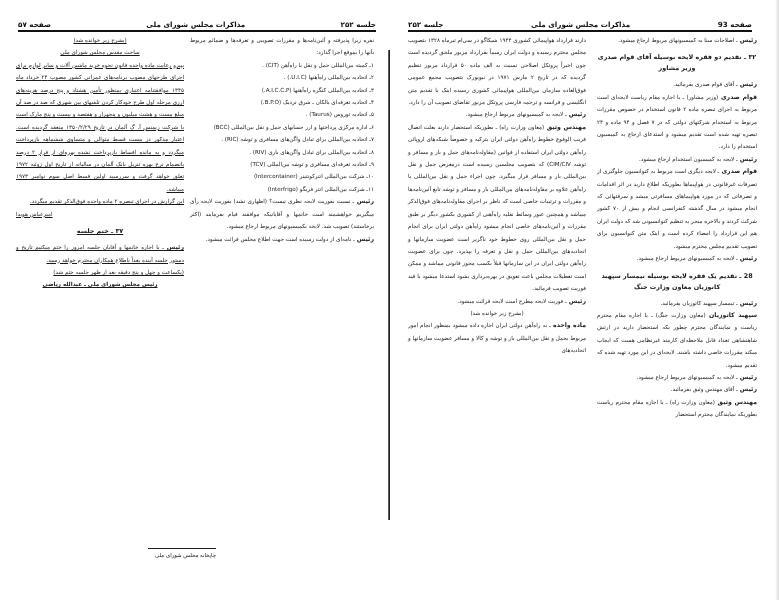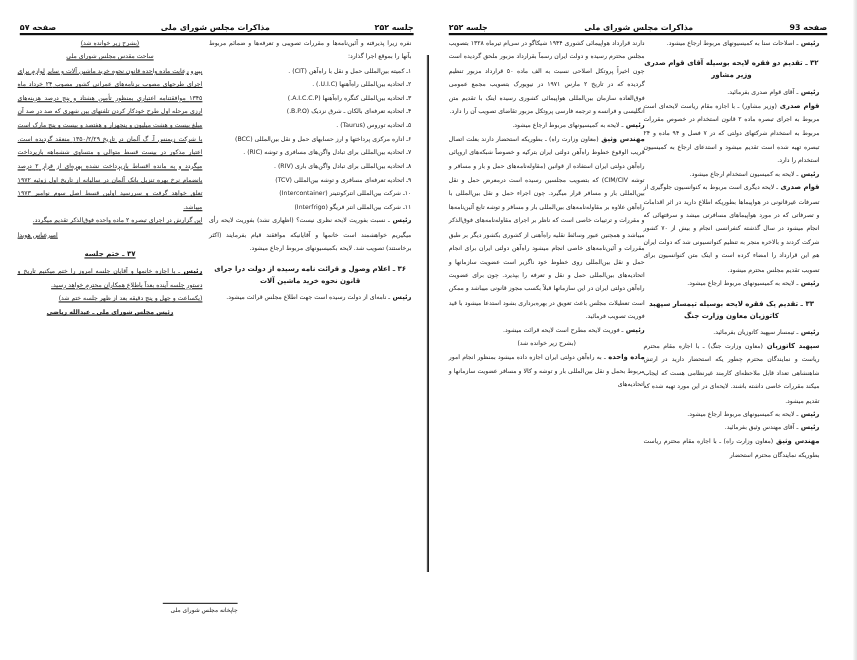--- a/index.html
+++ b/index.html
@@ -19,21 +19,21 @@
   .page.left .header { left: 18px; width: 358px; }
   .page.right .header { left: 18px; width: 344px; }
   .header-rule { position: absolute; top: 30px; height: 1.6px; background: #111; }
   .page.left .header-rule { left: 18px; width: 358px; }
   .page.right .header-rule { left: 18px; width: 344px; }
 
   .col { position: absolute; top: 34px; direction: rtl; text-align: justify;
          font-size: 5.6px; line-height: 12.4px; color: #1a1a1a; }
   .page.left .col.c1 { left: 190px; width: 184px; }   
   .page.left .col.c2 { left: 16px;  width: 168px; text-decoration: underline; }   
-  .page.right .col.c1 { left: 195px; width: 160px; }  
+  .page.right .col.c1 { left: 207px; width: 160px; }  
   .page.right .col.c2 { left: 18px;  width: 178px; }  
 
   .col p { margin: 0; }
   .col .center { text-align: center; }
   .col .title { text-align: center; font-weight: bold; font-size: 6.4px; line-height: 11px; margin: 6px 0 4px; }
   .col .speaker { font-weight: bold; font-size: 6.2px; }
 
   .footer { position: absolute; left: 148px; top: 548px; width: 68px; direction: rtl; }
   .footer .rule { height: 1px; background: #222; margin-bottom: 3px; }
   .footer span { font-size: 5.4px; display: block; text-align: right; }
@@ -59,21 +59,20 @@
       <p>۳ـ اتحادیه بین‌المللی کنگره راه‌آهنها (A.I.C.C.P.)</p>
       <p>۴ـ اتحادیه تعرفه‌ای بالکان ـ شرق نزدیک (B.P.O.)</p>
       <p>۵ـ اتحادیه توروس (Taurus) .</p>
       <p>۶ـ اداره مرکزی پرداختها و ارز حسابهای حمل و نقل بین‌المللی (BCC)</p>
       <p>۷ـ اتحادیه بین‌المللی برای تبادل واگن‌های مسافری و توشه (RIC) .</p>
       <p>۸ـ اتحادیه بین‌المللی برای تبادل واگن‌های باری (RIV) .</p>
       <p>۹ـ اتحادیه تعرفه‌ای مسافری و توشه بین‌المللی (TCV)</p>
       <p>۱۰ـ شرکت بین‌المللی انترکونتینر (Intercontainer)</p>
       <p>۱۱ـ شرکت بین‌المللی انتر فریگو (Interfrigo)</p>
       <p><span class="speaker">رئیس </span><span>ـ نسبت بفوریت لایحه نظری نیست؟ (اظهاری نشد) بفوریت لایحه رأی میگیریم خواهشمند است خانمها و آقایانیکه موافقند قیام بفرمایند (اکثر برخاستند) تصویب شد. لایحه بکمیسیونهای مربوط ارجاع میشود.</span></p>
-      <p class="title">۳۶ ـ اعلام وصول و قرائت نامه رسیده از دولت درا جرای قانون نحوه خرید ماشین آلات</p>
       <p><span class="speaker">رئیس </span><span>ـ نامه‌ای از دولت رسیده است جهت اطلاع مجلس قرائت میشود.</span></p>
     </div>
   <div class="col c2" id="lp-c2">
       <p class="center">(بشرح زیر خوانده شد)</p>
       <p class="center">ساحت مقدس مجلس شورای ملی</p>
       <p>بپیرو رعایت ماده واحده قانون نحوه خرید ماشین آلات و سایر لوازم برای اجرای طرحهای مصوب برنامه‌های عمرانی کشور مصوب ۲۴ خرداد ماه ۱۳۴۵ موافقتنامه اعتباری بمنظور تأمین هشتاد و پنج درصد هزینه‌های ارزی مرحله اول طرح خودکار کردن تلفنهای بین شهری که صد در صد آن مبلغ بیست و هشت میلیون و پنجهزار و هفتصد و بیست و پنج مارک است با شرکت زیمنس آ. گ آلمان در تاریخ ۱۳۵۰/۲/۲۹ منعقد گردیده است. اعتبار مذکور در بیست قسط متوالی و متساوی ششماهه بازپرداخت میگردد و به مانده اقساط بازپرداخت نشده بهره‌ای از قرار ۲ درصد بانضمام نرخ بهره تنزیل بانک آلمان در سالیانه از تاریخ اول ژوئیه ۱۹۷۲ تعلق خواهد گرفت و سررسید اولین قسط اصل سوم نوامبر ۱۹۷۳ میباشد.</p>
       <p>این گزارش در اجرای تبصره ۲ ماده واحده فوق‌الذکر تقدیم میگردد.</p>
       <p style="text-align: left;">امیرعباس هویدا</p>
       <p class="title">۳۷ ـ ختم جلسه</p>
       <p><span class="speaker">رئیس </span><span>ـ با اجازه خانمها و آقایان جلسه امروز را ختم میکنیم تاریخ و دستور جلسه آینده بعداً باطلاع همکاران محترم خواهد رسید.</span></p>
@@ -98,21 +97,21 @@
   <div class="header-rule"></div>
 
   <div class="col c1" id="rp-c1">
       <p><span class="speaker">رئیس </span><span>ـ اصلاحات سنا به کمیسیونهای مربوط ارجاع میشود.</span></p>
       <p class="title">۳۲ ـ تقدیم دو فقره لایحه بوسیله آقای قوام صدری وزیر مشاور</p>
       <p><span class="speaker">رئیس </span><span>ـ آقای قوام صدری بفرمائید.</span></p>
       <p><span class="speaker">قوام صدری </span><span>(وزیر مشاور) ـ با اجازه مقام ریاست لایحه‌ای است مربوط به اجرای تبصره ماده ۲ قانون استخدام در خصوص مقررات مربوط به استخدام شرکتهای دولتی که در ۷ فصل و ۹۴ ماده و ۲۴ تبصره تهیه شده است تقدیم میشود و استدعای ارجاع به کمیسیون استخدام را دارد.</span></p>
       <p><span class="speaker">رئیس </span><span>ـ لایحه به کمیسیون استخدام ارجاع میشود.</span></p>
       <p><span class="speaker">قوام صدری </span><span>ـ لایحه دیگری است مربوط به کنوانسیون جلوگیری از تصرفات غیرقانونی در هواپیماها بطوریکه اطلاع دارید در اثر اقدامات و تصرفاتی که در مورد هواپیماهای مسافرتی میشد و سرقتهائی که انجام میشود در سال گذشته کنفرانسی انجام و بیش از ۷۰ کشور شرکت کردند و بالاخره منجر به تنظیم کنوانسیونی شد که دولت ایران هم این قرارداد را امضاء کرده است و اینک متن کنوانسیون برای تصویب تقدیم مجلس محترم میشود.</span></p>
       <p><span class="speaker">رئیس </span><span>ـ لایحه به کمیسیونهای مربوط ارجاع میشود.</span></p>
-      <p class="title">۳۳ ـ تقدیم یک فقره لایحه بوسیله تیمسار سپهبد کاتوزیان معاون وزارت جنگ</p>
+      <p class="title">28 ـ تقدیم یک فقره لایحه بوسیله تیمسار سپهبد کاتوزیان معاون وزارت جنگ</p>
       <p><span class="speaker">رئیس </span><span>ـ تیمسار سپهبد کاتوزیان بفرمائید.</span></p>
       <p><span class="speaker">سپهبد کاتوزیان </span><span>(معاون وزارت جنگ) ـ با اجازه مقام محترم ریاست و نمایندگان محترم چطور یکه استحضار دارید در ارتش شاهنشاهی تعداد قابل ملاحظه‌ای کارمند غیرنظامی هست که ایجاب میکند مقررات خاصی داشته باشند. لایحه‌ای در این مورد تهیه شده که تقدیم میشود.</span></p>
       <p><span class="speaker">رئیس </span><span>ـ لایحه به کمیسیونهای مربوط ارجاع میشود.</span></p>
       <p><span class="speaker">رئیس </span><span>ـ آقای مهندس وثیق بفرمائید.</span></p>
       <p><span class="speaker">مهندس وثیق </span><span>(معاون وزارت راه) ـ با اجازه مقام محترم ریاست بطوریکه نمایندگان محترم استحضار</span></p>
     </div>
   <div class="col c2" id="rp-c2">
       <p>دارند قرارداد هواپیمائی کشوری ۱۹۴۴ شیکاگو در سی‌ام تیرماه ۱۳۲۸ بتصویب مجلس محترم رسیده و دولت ایران رسماً بقرارداد مزبور ملحق گردیده است چون اخیراً پروتکل اصلاحی نسبت به الف ماده ۵۰ قرارداد مزبور تنظیم گردیده که در تاریخ ۲ مارس ۱۹۷۱ در نیویورک بتصویب مجمع عمومی فوق‌العاده سازمان بین‌المللی هواپیمائی کشوری رسیده اینک با تقدیم متن انگلیسی و فرانسه و ترجمه فارسی پروتکل مزبور تقاضای تصویب آن را دارد.</p>
       <p><span class="speaker">رئیس </span><span>ـ لایحه به کمیسیونهای مربوط ارجاع میشود.</span></p>
       <p><span class="speaker">مهندس وثیق </span><span>(معاون وزارت راه) ـ بطوریکه استحضار دارند بعلت اتصال قریب الوقوع خطوط راه‌آهن دولتی ایران بترکیه و خصوصاً شبکه‌های اروپائی راه‌آهن دولتی ایران استفاده از قوانین (مقاوله‌نامه‌های حمل و بار و مسافر و توشه CIM/CIV) که بتصویب مجلسین رسیده است درمعرض حمل و نقل بین‌المللی بار و مسافر قرار میگیرد. چون اجراء حمل و نقل بین‌المللی با راه‌آهن علاوه بر مقاوله‌نامه‌های بین‌المللی بار و مسافر و توشه تابع آئین‌نامه‌ها و مقررات و ترتیبات خاصی است که ناظر بر اجرای مقاوله‌نامه‌های فوق‌الذکر میباشد و همچنین عبور وسائط نقلیه راه‌آهنی از کشوری بکشور دیگر بر طبق مقررات و آئین‌نامه‌های خاصی انجام میشود راه‌آهن دولتی ایران برای انجام حمل و نقل بین‌المللی روی خطوط خود ناگزیر است عضویت سازمانها و اتحادیه‌های بین‌المللی حمل و نقل و تعرفه را بپذیرد. چون برای عضویت راه‌آهن دولتی ایران در این سازمانها قبلاً بکسب مجوز قانونی میباشد و ممکن است تعطیلات مجلس باعث تعویق در بهره‌برداری بشود استدعا میشود با قید فوریت تصویب فرمائید.</span></p>

